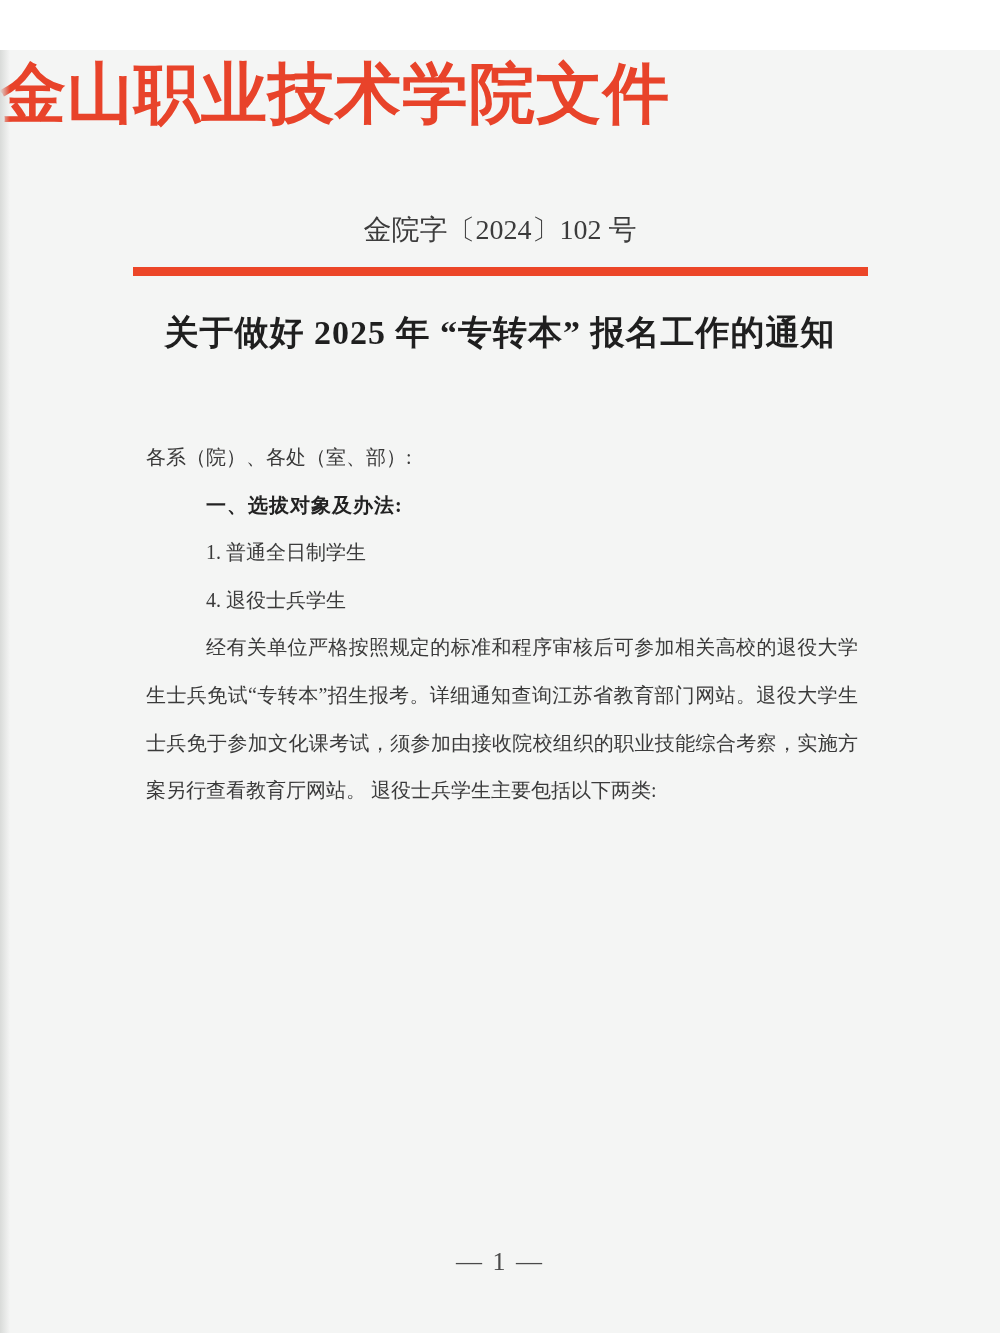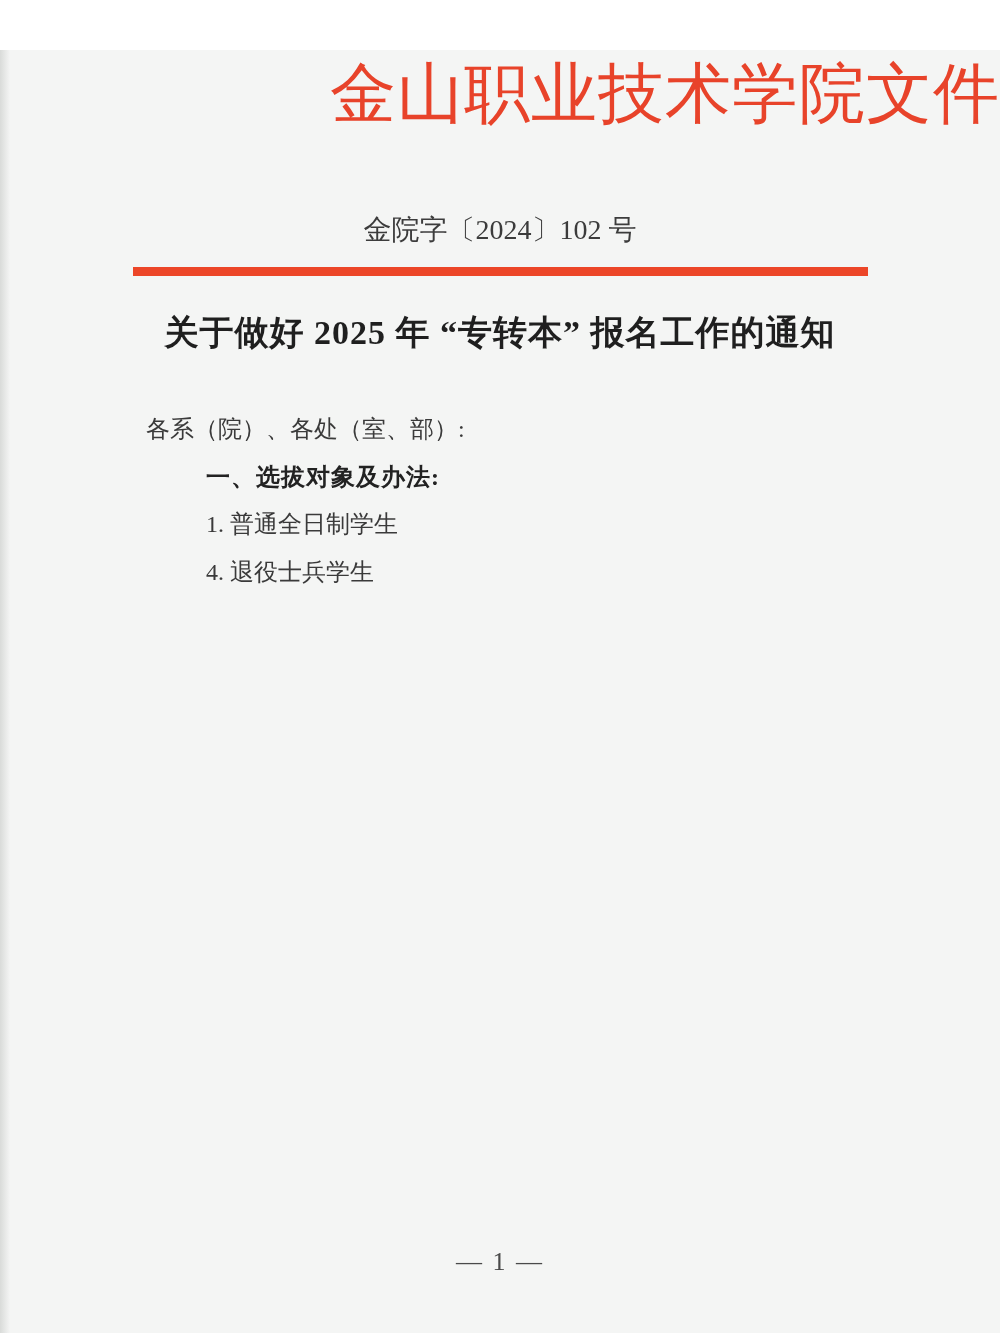--- a/index.html
+++ b/index.html
@@ -32,24 +32,24 @@
     position: absolute;
     left: 0; right: 0; bottom: 0;
     height: 13px;
     background: #fdfdfc;
     border-top: 1px solid #e3e4e3;
     pointer-events: none;
   }
   .letterhead {
     margin: 0;
     margin-top: 50px;
-    text-align: right;
+    text-align: left;
     font-size: 66px;
     line-height: 88px;
-    font-weight: normal;
+    font-weight: bold;
     letter-spacing: 1px;
     color: var(--accent-red, #e8432a);
     font-family: "Liberation Serif", serif;
   }
   .doc-number {
     margin-top: 73px;
     text-align: center;
     font-size: 28px;
     line-height: 38px;
     color: #3c3c3c;
@@ -64,24 +64,24 @@
     margin: 16px;
     margin-top: 36px;
     text-align: center;
     font-size: 34px;
     line-height: 42px;
     font-weight: bold;
     letter-spacing: 1px;
     color: #1f1f1f;
   }
   .body-text {
-    margin-top: 52px;
+    margin-top: 80px;
     padding-left: 146px;
     padding-right: 142px;
-    font-size: 24px;
+    font-size: 20px;
     line-height: 47.6px;
     text-align: justify;
     text-align-last: left;
   }
   .body-text p {
     margin: 0;
   }
   .indent {
     text-indent: 60px;
   }
@@ -119,17 +119,18 @@
     <p>各系（院）、各处（室、部）:</p>
 
 
     <p class="indent section-heading">一、选拔对象及办法:</p>
 
     <p class="indent">1. 普通全日制学生</p>
 
 
     <p class="indent">4. 退役士兵学生</p>
 
+    <p class="indent">经有关单位严格按照规定的标准和程序审核后可参加相关高校的退役大学生士兵免试“专转本”招生报考。详细通知查询江苏省教育部门网站。退役大学生士兵免于参加文化课考试，须参加由接收院校组织的职业技能综合考察，实施方案另行查看教育厅网站。 退役士兵学生主要包括以下两类:</p>
   </div>
 
   <div class="page-number">— 1 —</div>
 
 </div>
 
 </body></html>

